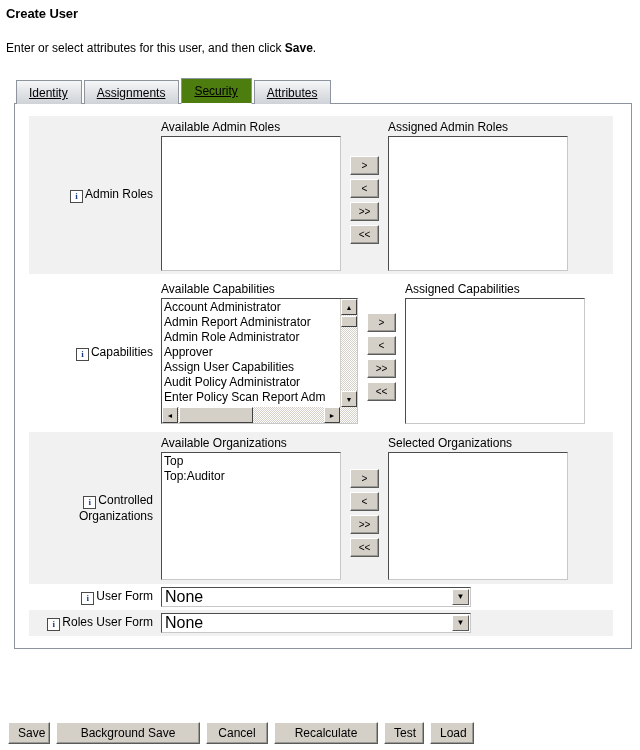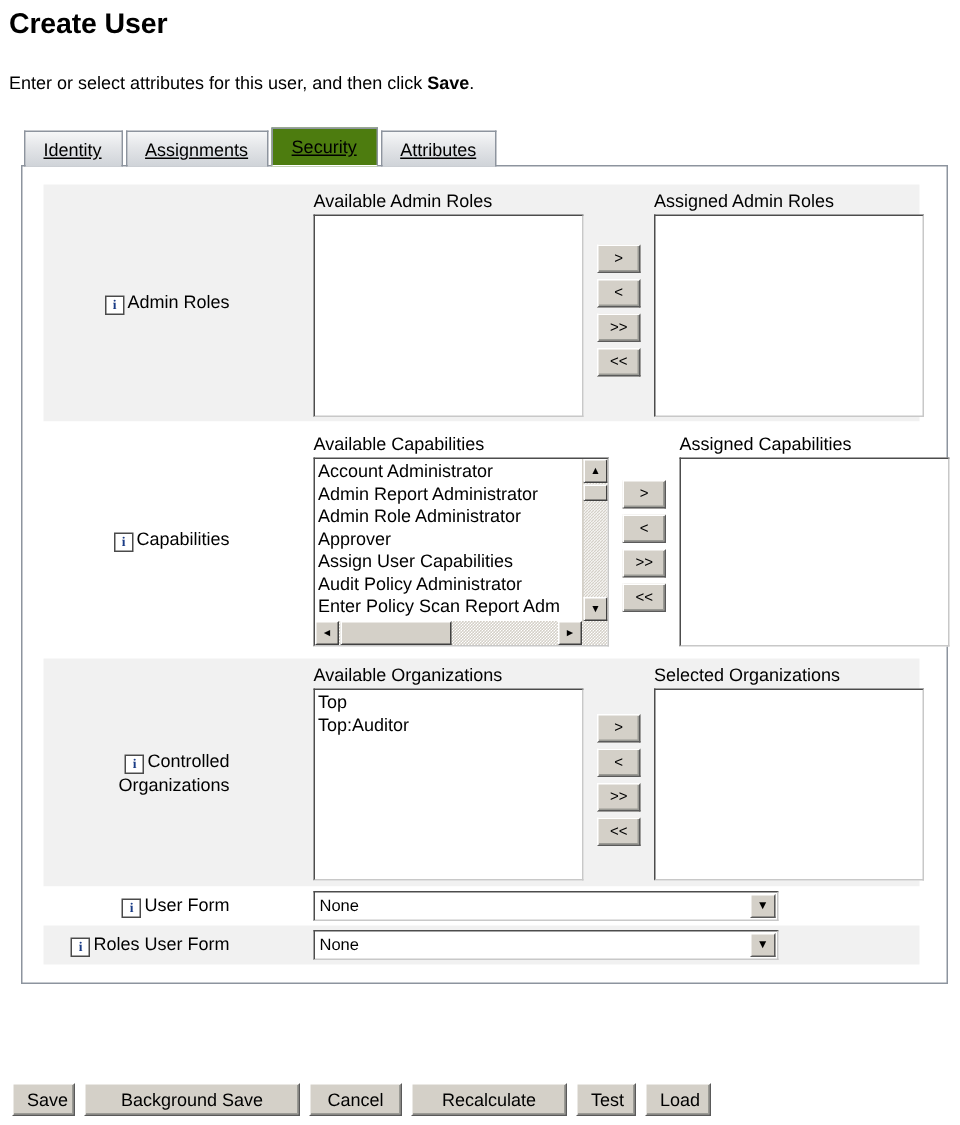--- a/index.html
+++ b/index.html
@@ -8,21 +8,21 @@
     width: 640px;
     height: 750px;
     background: #ffffff;
     font-family: "Liberation Sans", sans-serif;
     font-size: 12px;
     color: #000000;
     overflow: hidden;
   }
 
   #page-title {
-    font-size: 19px;
+    font-size: 13px;
     font-weight: bold;
     color: #000;
     margin: 6px 0 0 6px;
     letter-spacing: -0.1px;
   }
 
   #subtitle {
     font-size: 12px;
     margin: 20px 0 0 6px;
   }
@@ -101,21 +101,21 @@
     color: #1a3c86;
     font-size: 9px;
     font-weight: bold;
     font-family: "Liberation Serif", serif;
     line-height: 11px;
     text-align: center;
     vertical-align: -1px;
     margin-right: 2px;
   }
 
-  .rowbody { flex: 1; margin-left: 48px; }
+  .rowbody { flex: 1; }
 
   
   .duallist {
     display: flex;
     align-items: flex-start;
   }
   .listcol { display: flex; flex-direction: column; }
   .listcaption {
     font-size: 12px;
     line-height: 15px;
@@ -219,21 +219,21 @@
     height: 20px;
     background: #ffffff;
     border-top: 1px solid #4c4c4c;
     border-left: 1px solid #4c4c4c;
     border-right: 1px solid #c8c8c8;
     border-bottom: 1px solid #c8c8c8;
     box-sizing: border-box;
   }
   .selectval {
     flex: 1;
-    font-size: 11px;
+    font-size: 16px;
     line-height: 18px;
     padding-left: 3px;
     overflow: hidden;
     white-space: nowrap;
   }
   .selectarrow {
     width: 17px;
     margin: 1px 1px 1px 0;
     background: #d4d0c8;
     border-top: 1px solid #ffffff;

